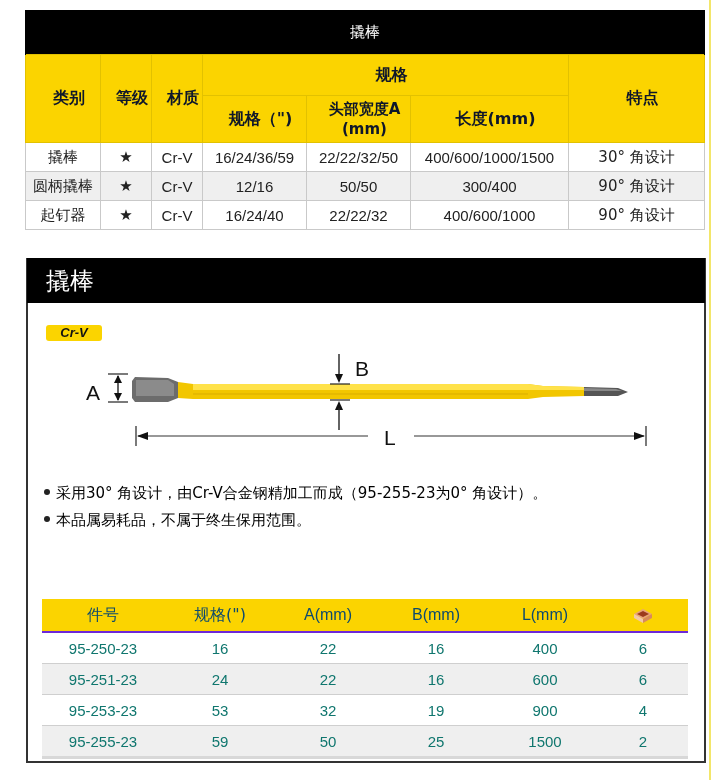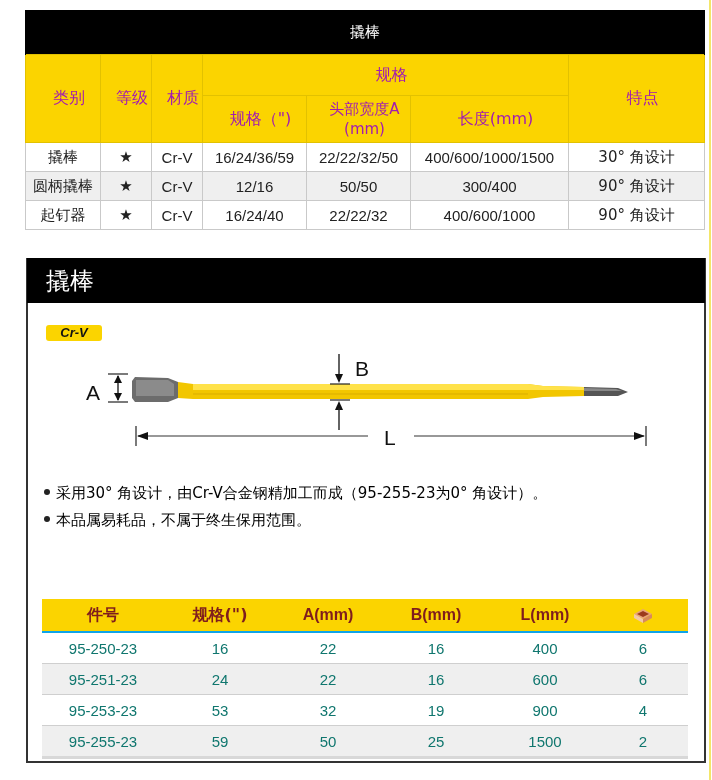--- a/index.html
+++ b/index.html
@@ -2,38 +2,38 @@
 <html><head>
 <meta charset="utf-8">
 <style>
   html,body{margin:0;padding:0;background:#fff;}
   body{width:712px;height:780px;position:relative;overflow:hidden;font-family:"DejaVu Sans","Liberation Sans",sans-serif;color:#222;}
   .edge-line{position:absolute;left:709px;top:0;width:2px;height:780px;background:#f3e66a;}
   
   .spec-table{position:absolute;left:25px;top:10px;width:679px;border-collapse:collapse;table-layout:fixed;}
   .spec-table td,.spec-table th{border:1px solid #c9c9c9;text-align:center;padding:0;font-weight:normal;}
   .spec-table .title-row th{background:#000;color:#fff;height:43px;font-size:15px;border:1px solid #000;border-bottom:none;}
-  .spec-table .hdr th{background:#fbd400;color:#a21caf;font-weight:normal;font-size:16px;border-color:#e2c100;padding-left:12px;}
+  .spec-table .hdr th{background:#fbd400;color:#0f172a;font-weight:bold;font-size:16px;border-color:#e2c100;padding-left:12px;}
   .spec-table .hdr1 th{height:40px;}
   .spec-table .hdr2 th{height:46px;line-height:20px;}
   .spec-table .hdr2 th.sm{font-size:15px;}
   .spec-table tbody td{height:28px;font-size:15px;font-family:"Liberation Sans",sans-serif;color:#222;}
   .spec-table tbody tr:nth-child(2) td{background:#efefef;}
   .star{font-size:17px;}
   
   .panel{position:absolute;left:26px;top:258px;width:676px;height:503px;border:2px solid #333;border-top:none;box-sizing:content-box;}
   .panel-head{position:absolute;left:-1px;top:0;width:678px;height:45px;background:#000;}
   .panel-title{position:absolute;left:19px;top:7px;color:#fff;font-size:24px;font-weight:normal;}
   .badge{position:absolute;left:18px;top:67px;width:56px;height:16px;background:#fbd400;border-radius:3px;font-style:italic;font-weight:bold;font-size:13px;line-height:16px;text-align:center;color:#111;font-family:"Liberation Sans",sans-serif;}
   .diagram{position:absolute;left:0;top:90px;width:676px;height:110px;}
   .bullets{position:absolute;left:16px;top:222px;margin:0;padding:0;list-style:none;}
   .bullets li{font-size:15px;line-height:27px;height:27px;color:#000000;white-space:nowrap;}
   .bullets li .dot{display:inline-block;width:6px;height:6px;border-radius:50%;background:#222;margin-right:6px;vertical-align:middle;position:relative;top:-2px;}
   .parts-table{position:absolute;left:14px;top:341px;width:646px;border-collapse:collapse;table-layout:fixed;}
-  .parts-table th{background:#fbd400;height:30px;font-size:16px;font-weight:bold;color:#7f1d1d;border-bottom:2px solid #0ea5e9;font-family:"Liberation Sans",sans-serif;}
+  .parts-table th{background:#fbd400;height:30px;font-size:16px;font-weight:normal;color:#0c4a6e;border-bottom:2px solid #6d28d9;font-family:"Liberation Sans",sans-serif;}
   .parts-table th.cjk{font-family:"DejaVu Sans",sans-serif;font-size:16px;}
   .parts-table td{height:28px;text-align:center;font-size:15px;font-family:"Liberation Sans",sans-serif;color:#0f766e;border-bottom:1px solid #cfcfcf;}
   .parts-table tbody tr:nth-child(even) td{background:#efefef;}
   .parts-table tbody tr:last-child td{border-bottom:3px solid #d8d8d8;}
 </style>
 </head>
 <body>
 
 <div class="edge-line"></div>
 

